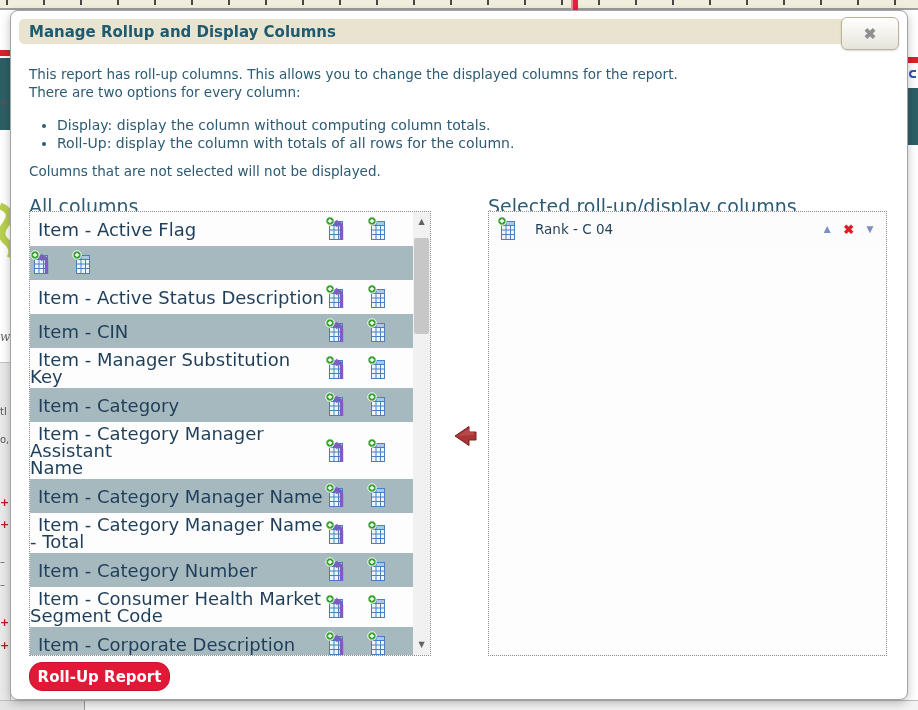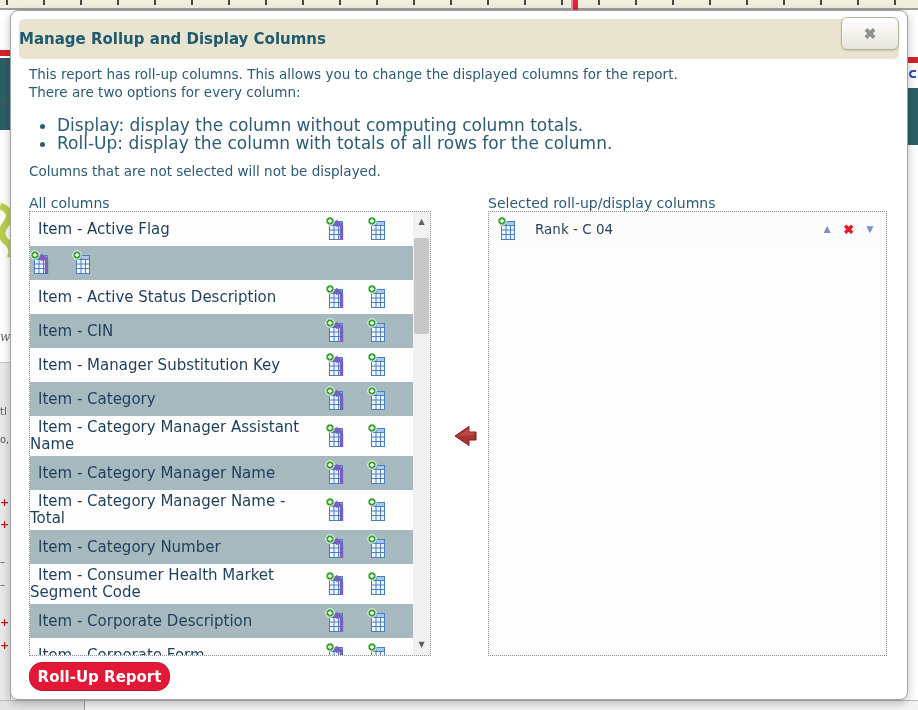--- a/index.html
+++ b/index.html
@@ -38,46 +38,46 @@
 
   .bottom-strip { position:absolute; left:0; top:700px; width:918px; height:10px;
     background:#f3f3f3; border-top:1px solid #bdbdbd; z-index:0; }
   .bottom-strip .bs-left { position:absolute; left:0; top:0; width:85px; height:10px;
     background:#e3e3e3; border-right:1px solid #999; }
 
   
   .modal { position:absolute; left:10px; top:10px; width:898px; height:690px;
     background:#fff; border:1px solid #a3a3a3; border-radius:8px;
     box-shadow:0 3px 10px rgba(0,0,0,.25); z-index:2; }
-  .titlebar { position:absolute; left:8px; top:8px; right:8px; height:40px;
-    background:var(--titlebar_bg); border-radius:5px; display:flex; align-items:center; padding-left:0; }
+  .titlebar { position:absolute; left:8px; top:8px; right:8px; height:25px;
+    background:var(--titlebar_bg); border-radius:5px; display:flex; align-items:center; padding-left:10px; }
   .titlebar .title { font-size:15px; font-weight:bold; color:var(--title_text); }
   .close-btn { position:absolute; top:6px; right:8px; width:58px; height:33px;
     background:linear-gradient(#ffffff,#e6e4da); border:1px solid #b9b29a; border-radius:6px;
     cursor:pointer; display:flex; align-items:center; justify-content:center;
     box-shadow:0 1px 2px rgba(0,0,0,.15); }
   .close-btn .x { color:#8f8f8f; font-size:15px; font-weight:bold; }
 
   .intro { position:absolute; left:18px; top:54px; font-size:13.5px; color:var(--body_text); line-height:18px; }
-  .bullets { position:absolute; left:46px; top:105px; font-size:17px; color:var(--body_text); line-height:18px; }
+  .bullets { position:absolute; left:46px; top:105px; font-size:14px; color:var(--body_text); line-height:18px; }
   .bullets li { margin-bottom:0; }
   .note { position:absolute; left:18px; top:152px; font-size:13.5px; color:var(--body_text); }
 
-  .col-label { position:absolute; top:184px; font-size:14px; color:var(--body_text); }
+  .col-label { position:absolute; top:184px; font-size:19px; color:var(--body_text); }
   .col-label.left { left:18px; }
   .col-label.right { left:477px; }
 
   .list { position:absolute; top:200px; height:445px; border:1px dotted #8c8c8c; background:#fdfdfd; overflow:hidden; }
   .left-list { left:18px; width:402px; }
   .right-list { left:477px; width:399px; }
 
   .rows { margin-right:17px; }
   .row { display:flex; align-items:center; min-height:34px; padding:0; cursor:pointer; }
   .row.alt { background:var(--row_highlight); }
-  .row-label { flex:1; font-size:15px; color:var(--item_text); line-height:17px;
+  .row-label { flex:1; font-size:18px; color:var(--item_text); line-height:17px;
     text-indent:8px; white-space:pre-line; padding:3px 0; }
   .row-icons { display:flex; gap:18px; margin-right:22px; align-items:center; }
   .icon-btn { width:24px; height:26px; background:none; border:none; padding:0; cursor:pointer; line-height:0; }
 
   
   .scrollbar { position:absolute; right:0; top:0; bottom:0; width:17px; background:#f1f1f1; }
   .sb-up,.sb-down { position:absolute; left:0; width:17px; height:16px; color:#606060;
     font-size:8px; text-align:center; line-height:16px; cursor:pointer; }
   .sb-up { top:2px; } .sb-down { bottom:2px; }
   .sb-thumb { position:absolute; left:1px; top:26px; width:15px; height:96px;

